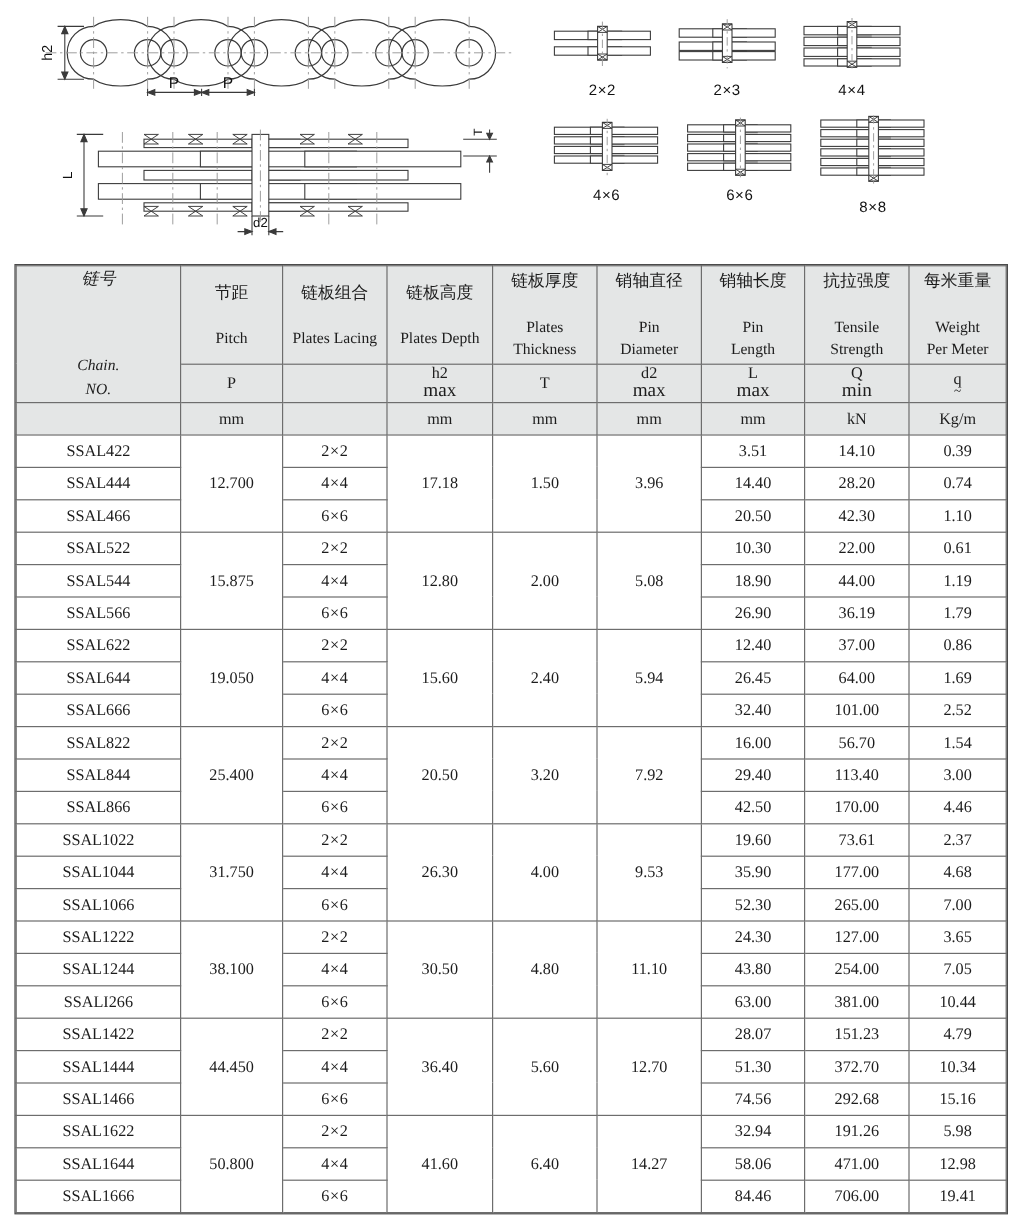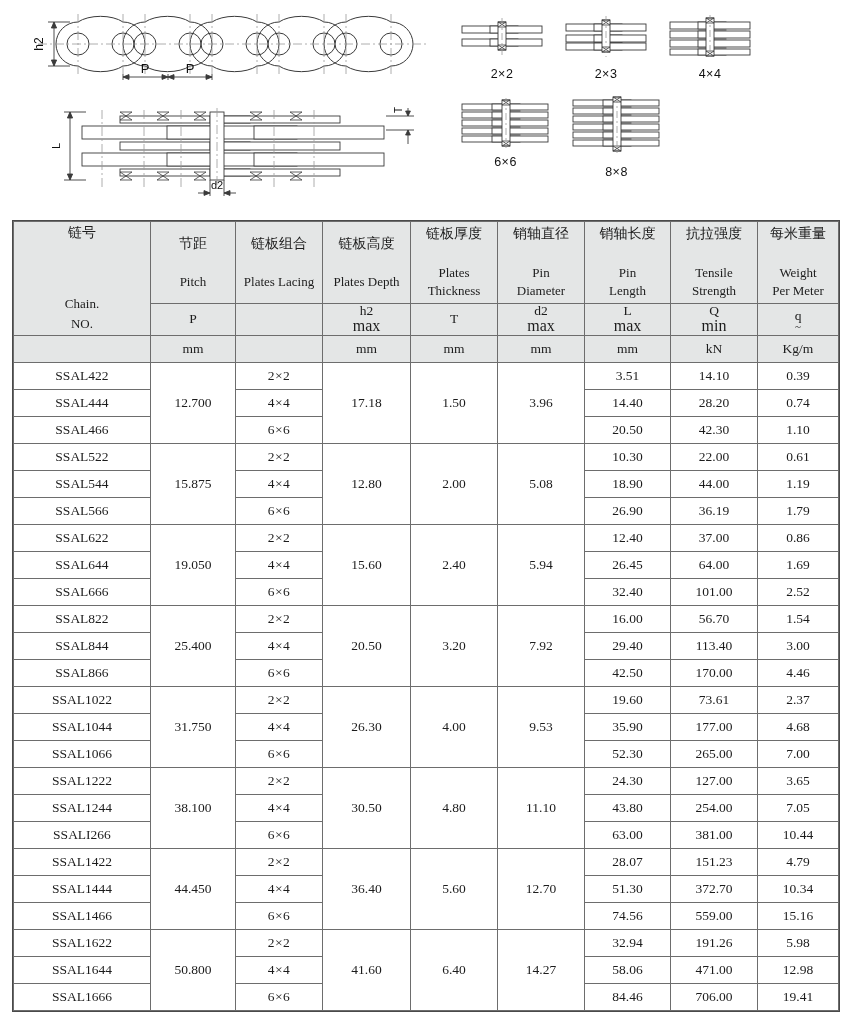--- a/index.html
+++ b/index.html
@@ -80,20 +80,21 @@
     font-size: 14px;
     display: block;
     margin-bottom: 20px;
   }
   .en {
     font-size: 13px;
     display: block;
   }
   .hd-chainno {
     height: 166px;
+    font-style: italic;
   }
   .hd-chainno .cn { margin-bottom: 52px; }
   .hd-chainno .en { line-height: 1.55; }
 
   .hd-sym {
     height: 40px;
     font-size: 13.5px;
     line-height: 1.02;
   }
   .hd-sym .sub {
@@ -316,20 +317,41 @@
           <path d="M42 6 l8 5 M50 6 l-8 5 M42 6 h8 M42 11 h8"></path>
           <path d="M42 39 l8 5 M50 39 l-8 5 M42 39 h8 M42 44 h8"></path>
         </g>
         <line x1="46" y1="3" x2="46" y2="47" stroke="#9a9a9a" stroke-width="0.8" stroke-dasharray="7 3 2 3"></line>
       </svg>
       <div class="lacing-label">4×4</div>
     </div>
   </div>
 
   <div class="dwg" id="lacing-row-2">
+    <div class="lacing-cell" style="width:107px">
+      <svg width="96" height="52" viewBox="0 0 96 52">
+        <g stroke="#3a3a3a" fill="#fff" stroke-width="0.9">
+          <rect x="4" y="10" width="58" height="6"></rect>
+            <rect x="34" y="10" width="56" height="6"></rect>
+          <rect x="4" y="18" width="58" height="6"></rect>
+            <rect x="34" y="18" width="56" height="6"></rect>
+          <rect x="4" y="26" width="58" height="6"></rect>
+            <rect x="34" y="26" width="56" height="6"></rect>
+          <rect x="4" y="34" width="58" height="6"></rect>
+            <rect x="34" y="34" width="56" height="6"></rect>
+          <rect x="44" y="6" width="8" height="40"></rect>
+        </g>
+        <g stroke="#3a3a3a" stroke-width="0.8" fill="none">
+          <path d="M44 6 l8 5 M52 6 l-8 5 M44 6 h8 M44 11 h8"></path>
+          <path d="M44 41 l8 5 M52 41 l-8 5 M44 41 h8 M44 46 h8"></path>
+        </g>
+        <line x1="48" y1="3" x2="48" y2="50" stroke="#9a9a9a" stroke-width="0.8" stroke-dasharray="7 3 2 3"></line>
+      </svg>
+      <div class="lacing-label">4×6</div>
+    </div>
     <div class="lacing-cell" style="width:107px">
       <svg width="96" height="52" viewBox="0 0 96 52">
         <g stroke="#3a3a3a" fill="#fff" stroke-width="0.9">
           <rect x="4" y="8" width="58" height="6"></rect>
             <rect x="34" y="8" width="56" height="6"></rect>
           <rect x="4" y="16" width="58" height="6"></rect>
             <rect x="34" y="16" width="56" height="6"></rect>
           <rect x="4" y="24" width="58" height="6"></rect>
             <rect x="34" y="24" width="56" height="6"></rect>
           <rect x="4" y="32" width="58" height="6"></rect>
@@ -612,21 +634,21 @@
           <td>SSAL1444</td>
           <td class="lacing-val">4×4</td>
           <td>51.30</td>
           <td>372.70</td>
           <td>10.34</td>
         </tr>
         <tr class="">
           <td>SSAL1466</td>
           <td class="lacing-val">6×6</td>
           <td>74.56</td>
-          <td>559.00</td>
+          <td>292.68</td>
           <td>15.16</td>
         </tr>
         <tr class="grp-top">
           <td>SSAL1622</td>
           <td rowspan="3">50.800</td>
           <td class="lacing-val">2×2</td>
           <td rowspan="3">41.60</td>
           <td rowspan="3">6.40</td>
           <td rowspan="3">14.27</td>
           <td>32.94</td>

